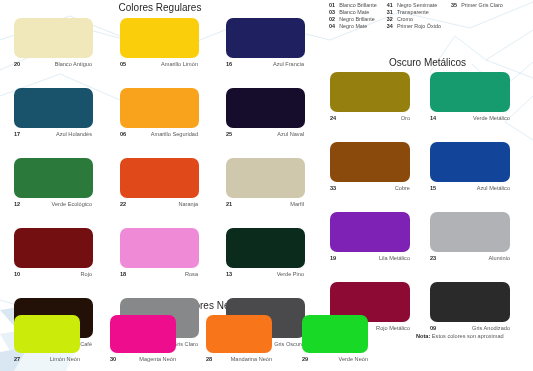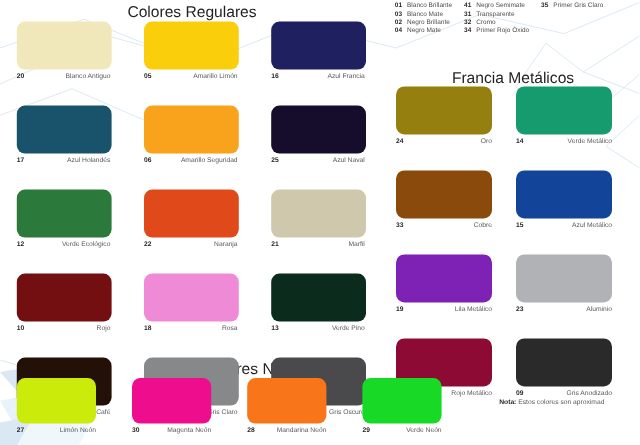--- a/index.html
+++ b/index.html
@@ -19,21 +19,21 @@
     display:flex;gap:10px;
   }
   .legend-col{display:flex;flex-direction:column;gap:1.5px;}
   .legend-row{display:flex;gap:4px;align-items:baseline;line-height:1;}
   .legend-code{font-size:5.4px;font-weight:bold;color:#231f20;letter-spacing:.1px;}
   .legend-name{font-size:5.4px;color:#4d4d4f;white-space:nowrap;}
 
   
   .sec-title{
     position:absolute;
-    font-size:13px;color:#231f20;
+    font-size:10px;color:#231f20;
     white-space:nowrap;
   }
   #title-regulares{left:0;top:2px;width:320px;text-align:center;}
   #title-metalicos{left:322px;top:57px;width:211px;text-align:center;}
   #title-neon{left:0;top:300px;width:420px;text-align:center;}
 
   
   .grid{position:absolute;display:grid;}
   #grid-regulares{
     left:0px;top:16px;
@@ -141,21 +141,21 @@
     </div>
     <div class="legend-col">
       <div class="legend-row">
         <span class="legend-code">35</span>
         <span class="legend-name">Primer Gris Claro</span>
       </div>
     </div>
   </div>
 
   <div class="sec-title" id="title-regulares">Colores Regulares</div>
-  <div class="sec-title" id="title-metalicos">Francia Metálicos</div>
+  <div class="sec-title" id="title-metalicos">Oscuro Metálicos</div>
   <div class="sec-title" id="title-neon">Colores Neón</div>
 
   <div class="grid" id="grid-regulares">
       <div class="cell">
         <div class="chip" style="background: rgb(240, 232, 186);"></div>
         <div class="cap">
           <span class="cap-code">20</span>
           <span class="cap-name">Blanco Antiguo</span>
         </div>
       </div>

